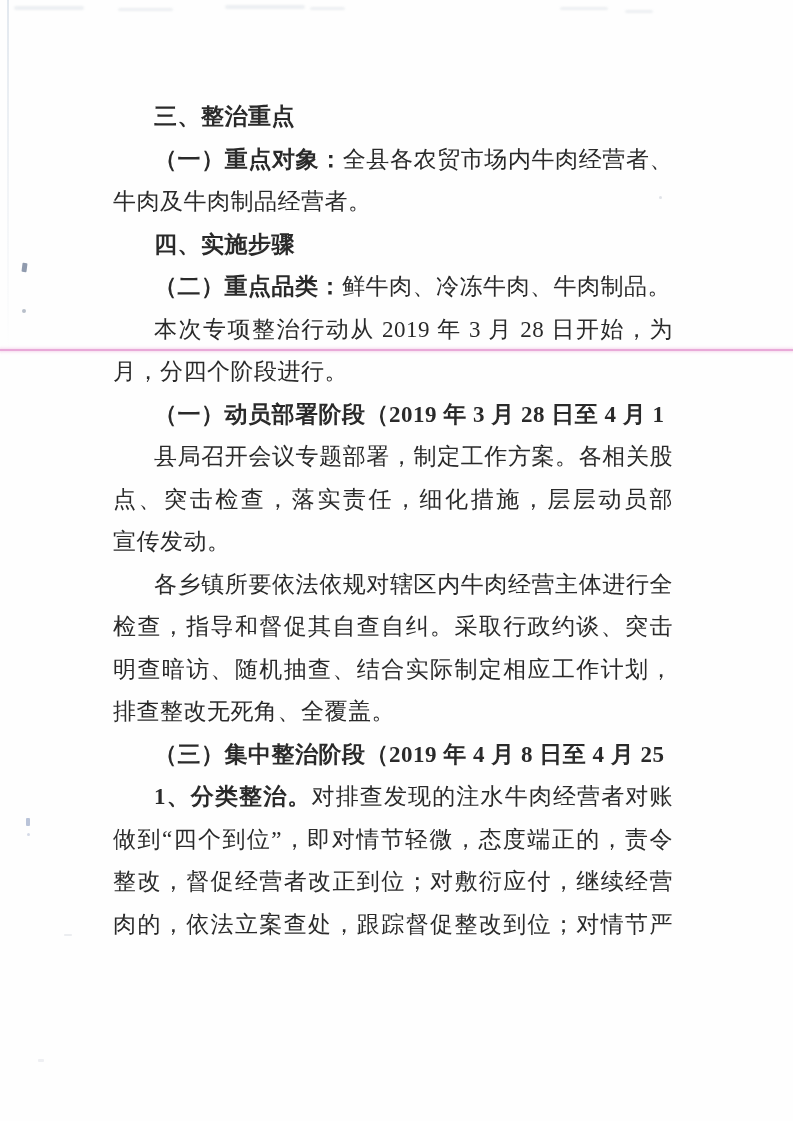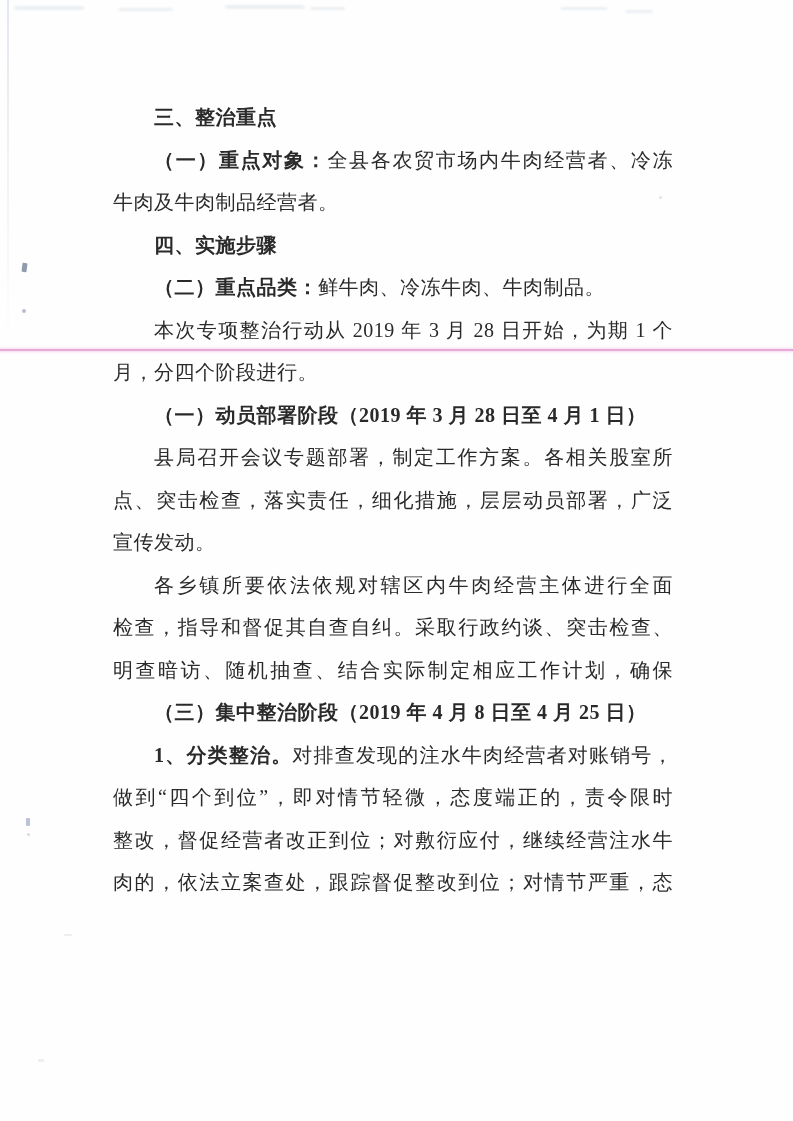--- a/index.html
+++ b/index.html
@@ -21,21 +21,21 @@
   }
   .text-block {
     position: absolute;
     left: 113px;
     top: 96px;
     width: 560px;
   }
   .ln {
     height: 42.5px;
     line-height: 42.5px;
-    font-size: 20px;
+    font-size: 23px;
     letter-spacing: 0.5px;
     white-space: pre-wrap;
     overflow: hidden;
     text-align: left;
   }
   .ln.bold, .ln .bold { font-weight: 700; }
   .ln.ind { padding-left: 41px; }
   .ln.just { text-align: justify; text-align-last: justify; }
   
   .pink-line {
@@ -103,20 +103,21 @@
     <div class="ln bold ind">（一）动员部署阶段（2019 年 3 月 28 日至 4 月 1 日）</div>
 
     <div class="ln ind just">县局召开会议专题部署，制定工作方案。各相关股室所</div>
     <div class="ln just">点、突击检查，落实责任，细化措施，层层动员部署，广泛</div>
     <div class="ln">宣传发动。</div>
 
 
     <div class="ln ind just">各乡镇所要依法依规对辖区内牛肉经营主体进行全面</div>
     <div class="ln just">检查，指导和督促其自查自纠。采取行政约谈、突击检查、</div>
     <div class="ln just">明查暗访、随机抽查、结合实际制定相应工作计划，确保</div>
+    <div class="ln">排查整改无死角、全覆盖。</div>
 
     <div class="ln bold ind">（三）集中整治阶段（2019 年 4 月 8 日至 4 月 25 日）</div>
 
     <div class="ln ind just"><span class="bold">1、分类整治。</span><span>对排查发现的注水牛肉经营者对账销号，</span></div>
     <div class="ln just">做到“四个到位”，即对情节轻微，态度端正的，责令限时</div>
     <div class="ln just">整改，督促经营者改正到位；对敷衍应付，继续经营注水牛</div>
     <div class="ln just">肉的，依法立案查处，跟踪督促整改到位；对情节严重，态</div>
   </div>
 
 </div>

